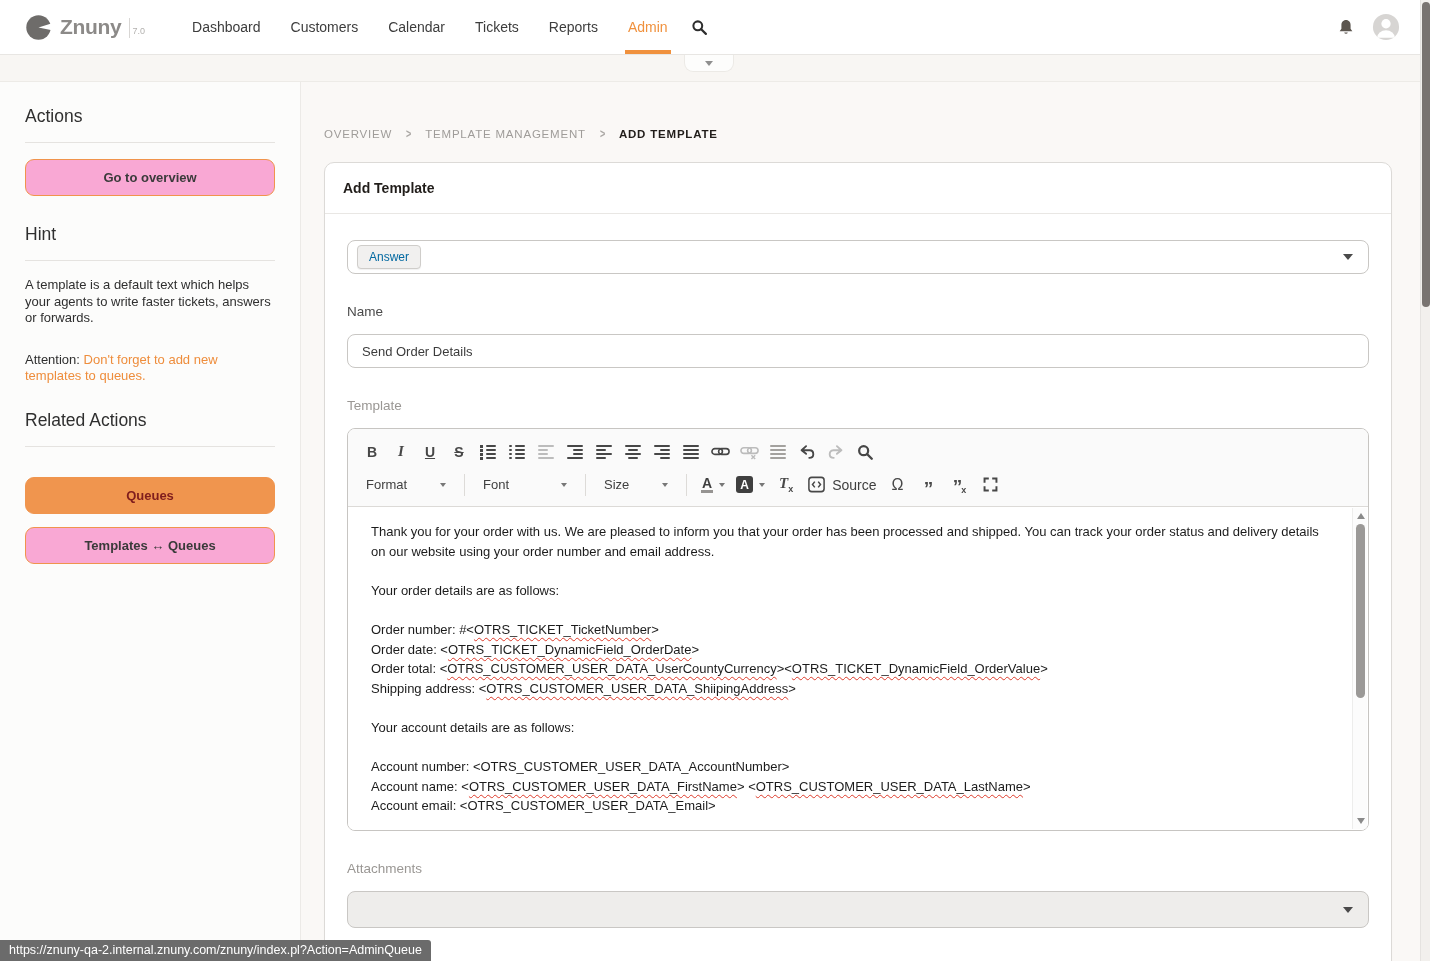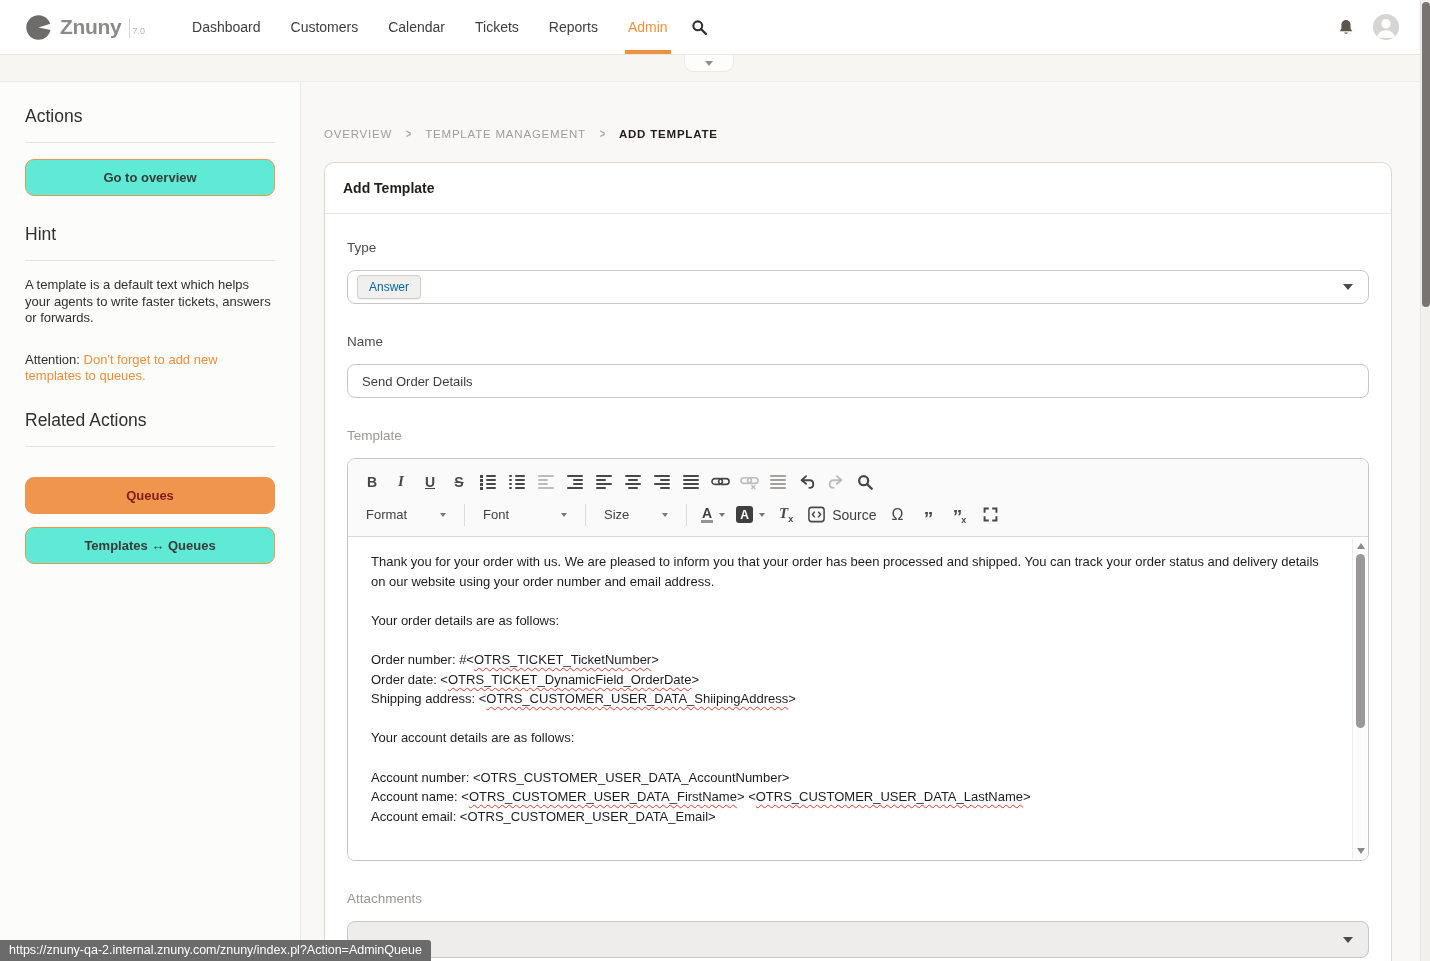--- a/index.html
+++ b/index.html
@@ -43,21 +43,21 @@
   .caret.big { border-left-width:5.5px; border-right-width:5.5px; border-top-width:6.5px; border-top-color:#4a4a4a; }
   .caret.tiny { border-left-width:4px; border-right-width:4px; border-top-width:5px; border-top-color:#8f8f8f; }
 
   
   .content-row { display:flex; height:879px; }
   .sidebar { width:301px; background:#fcfcfb; border-right:1px solid #eceae7;
     padding:16px 25px 0; flex-shrink:0; }
   .side-h { font-size:17.5px; color:#2f2f2f; font-weight:400; margin:8px 0 15px; }
   .side-hr { border:none; border-top:1px solid #e5e3e0; margin:0 0 16px; }
   .side-btn { height:37px; border:1px solid #f0944c; border-radius:9px; display:flex; align-items:center;
-    justify-content:center; font-weight:700; font-size:13px; color:#3a3a3a; background:#5eead4;
+    justify-content:center; font-weight:700; font-size:13px; color:#3a3a3a; background:#f9a8d4;
     margin-bottom:13px; cursor:pointer; }
   .side-btn.hl { background:#f0954e; border-color:#f0954e; color:#7f1d1d; }
   .ovw-btn { margin-bottom:28px; }
   .hint { font-size:13px; color:#2f2f2f; line-height:16.5px; margin:0 0 25px; }
   .orange { color:#ee8d3c; cursor:pointer; }
   .rel-list { margin-top:30px; }
 
   .main { flex:1; padding:26px 38px 0 23px; }
 
   
@@ -225,21 +225,20 @@
           <span class="bc-sep">&gt;</span>
           <span class="bc-item">TEMPLATE MANAGEMENT</span>
           <span class="bc-sep">&gt;</span>
           <span class="bc-item current">ADD TEMPLATE</span>
         </div>
 
       <section class="card">
         <h1 class="card-title">Add Template</h1>
         <div class="card-body">
 
-          <label class="lbl dark">Type</label>
           <div class="sel">
             <span class="chip">Answer</span>
             <span class="caret big"></span>
           </div>
 
           <label class="lbl dark">Name</label>
           <input class="txt" type="text" value="Send Order Details" style="">
 
           <label class="lbl lite">Template</label>
           <div class="editor">
@@ -428,20 +427,21 @@
                 </div>
             </div>
             <div class="ed-body">
               <div class="ed-text">
                   <div class="ed-line"><span>Thank you for your order with us. We are pleased to inform you that your order has been processed and shipped. You can track your order status and delivery details on our website using your order number and email address.</span></div>
                   <div class="ed-line">&nbsp;</div>
                   <div class="ed-line"><span>Your order details are as follows:</span></div>
                   <div class="ed-line">&nbsp;</div>
                   <div class="ed-line"><span>Order number: #&lt;</span><span class="wavy">OTRS_TICKET_TicketNumber</span><span>&gt;</span></div>
                   <div class="ed-line"><span>Order date: &lt;</span><span class="wavy">OTRS_TICKET_DynamicField_OrderDate</span><span>&gt;</span></div>
+                  <div class="ed-line"><span>Order total: &lt;</span><span class="wavy">OTRS_CUSTOMER_USER_DATA_UserCountyCurrency</span><span>&gt;&lt;</span><span class="wavy">OTRS_TICKET_DynamicField_OrderValue</span><span>&gt;</span></div>
                   <div class="ed-line"><span>Shipping address: &lt;</span><span class="wavy">OTRS_CUSTOMER_USER_DATA_ShiipingAddress</span><span>&gt;</span></div>
                   <div class="ed-line">&nbsp;</div>
                   <div class="ed-line"><span>Your account details are as follows:</span></div>
                   <div class="ed-line">&nbsp;</div>
                   <div class="ed-line"><span>Account number: &lt;OTRS_CUSTOMER_USER_DATA_AccountNumber&gt;</span></div>
                   <div class="ed-line"><span>Account name: &lt;</span><span class="wavy">OTRS_CUSTOMER_USER_DATA_FirstName</span><span>&gt; &lt;</span><span class="wavy">OTRS_CUSTOMER_USER_DATA_LastName</span><span>&gt;</span></div>
                   <div class="ed-line"><span>Account email: &lt;OTRS_CUSTOMER_USER_DATA_Email&gt;</span></div>
                 </div>
               <div class="ed-scroll">
                 <span class="tri up"></span>

